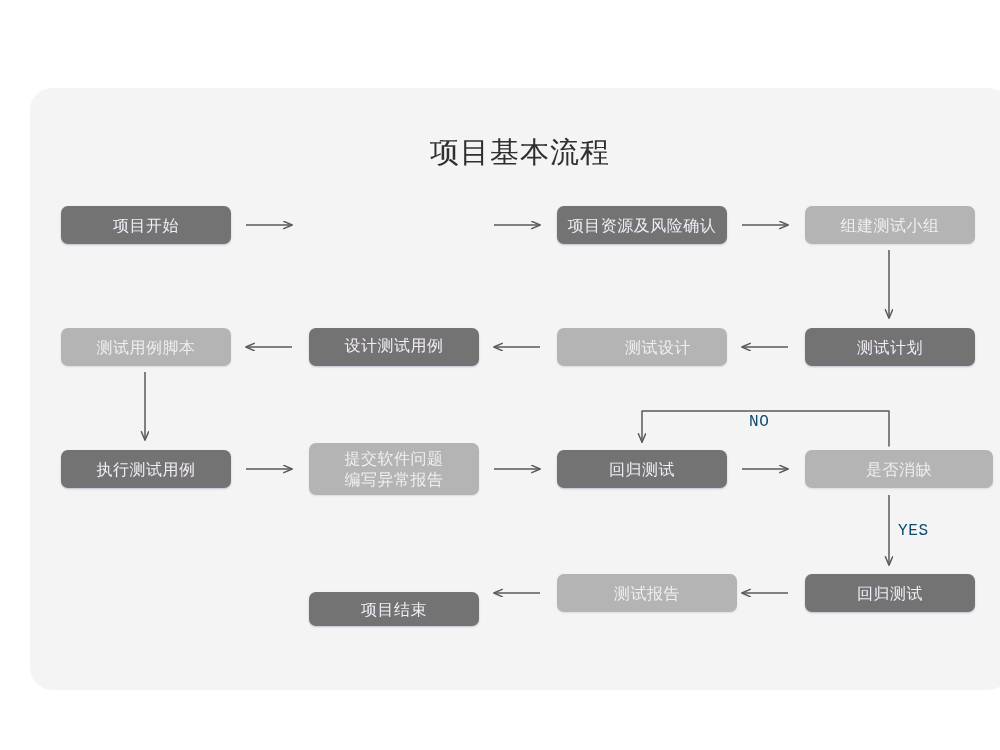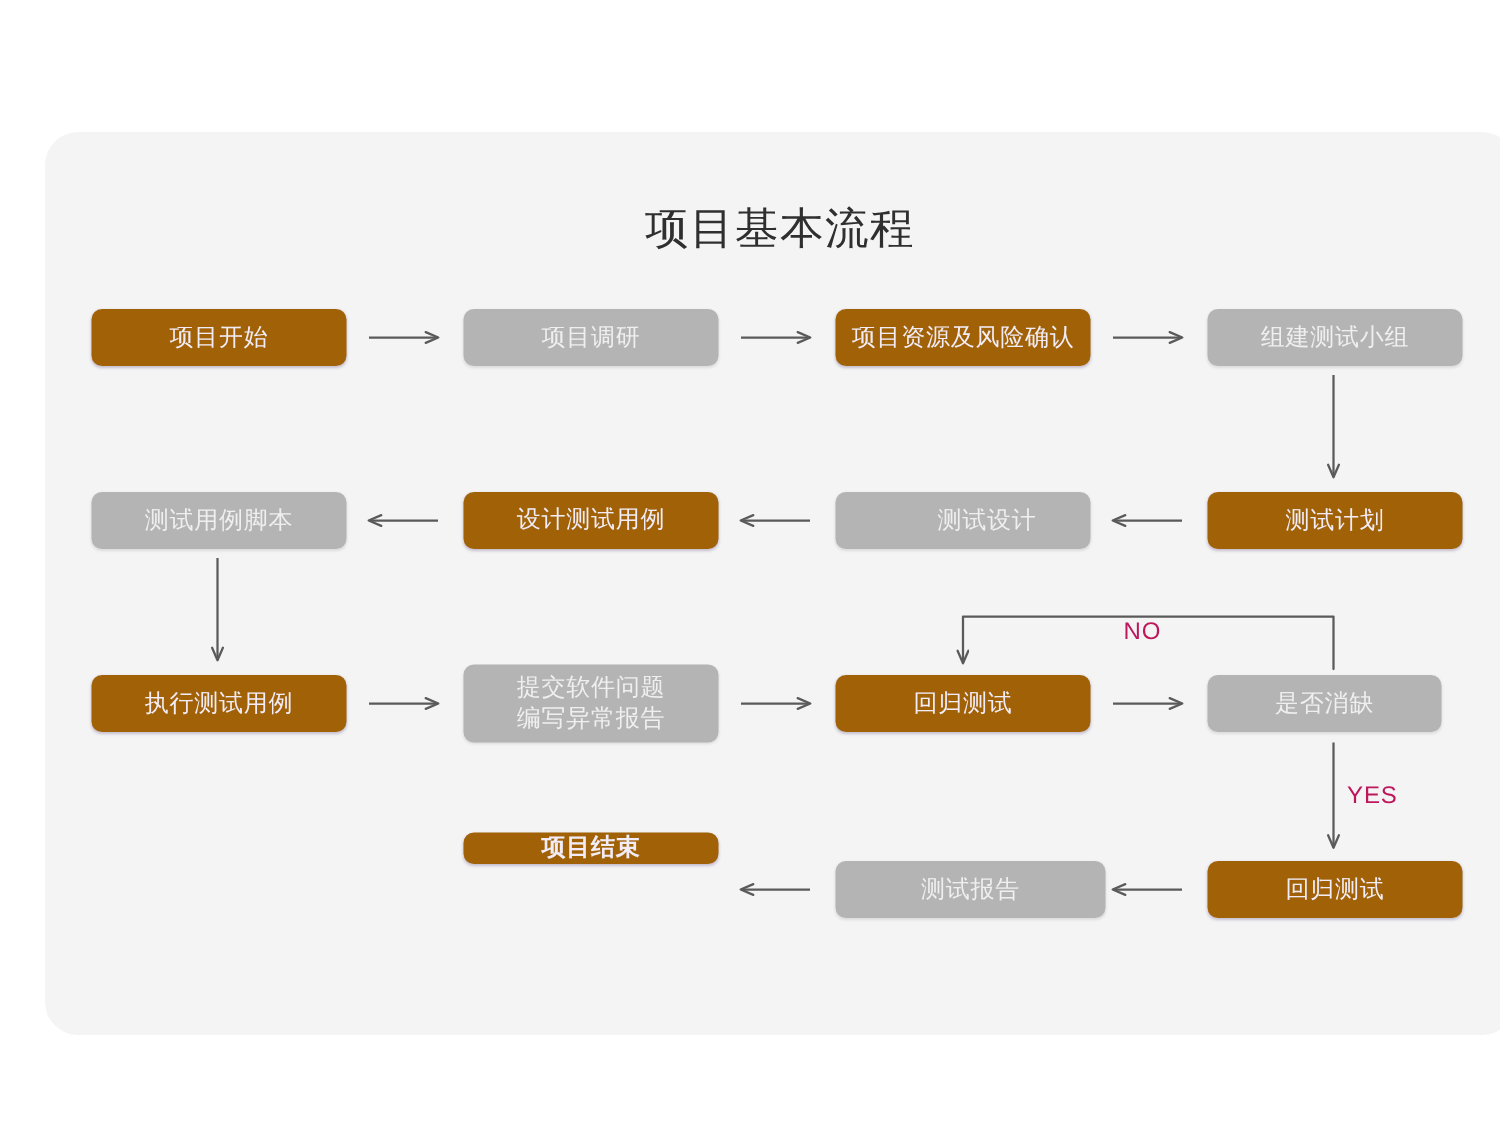--- a/index.html
+++ b/index.html
@@ -49,21 +49,21 @@
     justify-content: center;
     text-align: center;
     border-radius: 7px;
     font-size: 16px;
     line-height: 21px;
     letter-spacing: 0.5px;
     white-space: pre-line;
     user-select: none;
   }
   .node.purple {
-    background: #a16207;
+    background: #737373;
     color: #f2ecf7;
     box-shadow: 0 1px 2px rgba(60,30,90,0.25);
   }
   .node.gray {
     background: #b4b4b4;
     color: #efefef;
     box-shadow: 0 1px 2px rgba(0,0,0,0.10);
   }
 
   
@@ -83,22 +83,23 @@
     position: absolute;
     left: 0;
     top: 0;
     width: 1000px;
     height: 750px;
     pointer-events: none;
   }
   .lbl {
     position: absolute;
     font-size: 16px;
-    color: #be185d;
+    color: #0c4a6e;
     letter-spacing: 0.6px;
+    font-family: Liberation Mono, monospace;
   }
 </style>
 </head>
 <body>
 
 <div class="page">
 
   <div class="card"></div>
 
   <div class="title">项目基本流程</div>
@@ -163,33 +164,32 @@
       </g>
       <g>
         <line x1="520" y1="593" x2="474" y2="593" stroke="#5a5a5a" stroke-width="1.5" marker-end="url(#ah)"></line>
       </g>
     </svg>
 
     <div class="lbl" style="left:729px; top:413px;">NO</div>
     <div class="lbl" style="left:878px; top:522px;">YES</div>
 
     <div class="node purple" style="left:41px;  top:206px; width:170px; height:38px;">项目开始</div>
-    <div class="node gray" style="left:289px; top:206px; width:170px; height:38px;">项目调研</div>
     <div class="node purple" style="left:537px; top:206px; width:170px; height:38px;">项目资源及风险确认</div>
     <div class="node gray" style="left:785px; top:206px; width:170px; height:38px;">组建测试小组</div>
 
     <div class="node gray" style="left:41px;  top:328px; width:170px; height:38px;">测试用例脚本</div>
     <div class="node purple" style="left:289px; top:328px; width:170px; height:38px;font-family:Liberation Mono, monospace;">设计测试用例</div>
     <div class="node gray" style="left:537px; top:328px; width:170px; height:38px;padding-left:32px;">测试设计</div>
     <div class="node purple" style="left:785px; top:328px; width:170px; height:38px;">测试计划</div>
 
     <div class="node purple" style="left:41px;  top:450px; width:170px; height:38px;">执行测试用例</div>
     <div class="node gray" style="left:289px; top:443px; width:170px; height:52px;">提交软件问题
 编写异常报告</div>
     <div class="node purple" style="left:537px; top:450px; width:170px; height:38px;">回归测试</div>
-    <div class="node gray" style="left:785px; top:450px; width:156px; height:38px;">是否消缺</div>
+    <div class="node gray" style="left:785px; top:450px; width:188px; height:38px;">是否消缺</div>
 
-    <div class="node purple" style="left:289px; top:555px; width:170px; height:21px;font-weight:bold;">项目结束</div>
+    <div class="node purple" style="left:289px; top:592px; width:170px; height:34px;">项目结束</div>
     <div class="node gray" style="left:537px; top:574px; width:180px; height:38px;text-align:center;">测试报告</div>
     <div class="node purple" style="left:785px; top:574px; width:170px; height:38px;">回归测试</div>
 
   </div>
 </div>
 
 </body></html>

